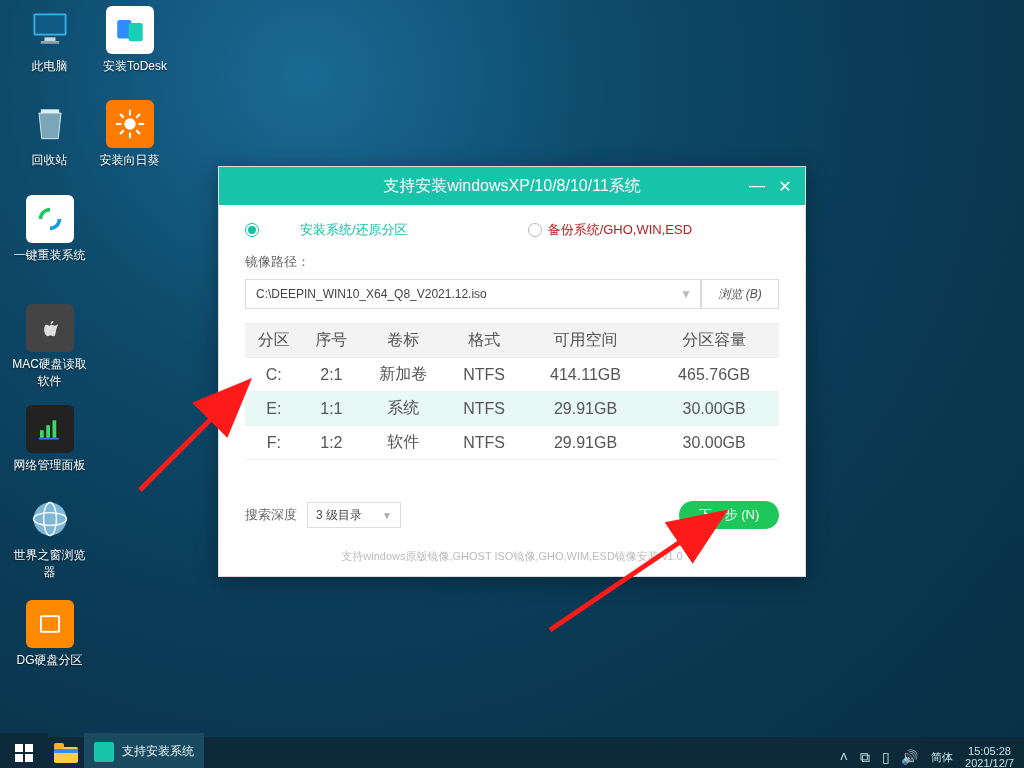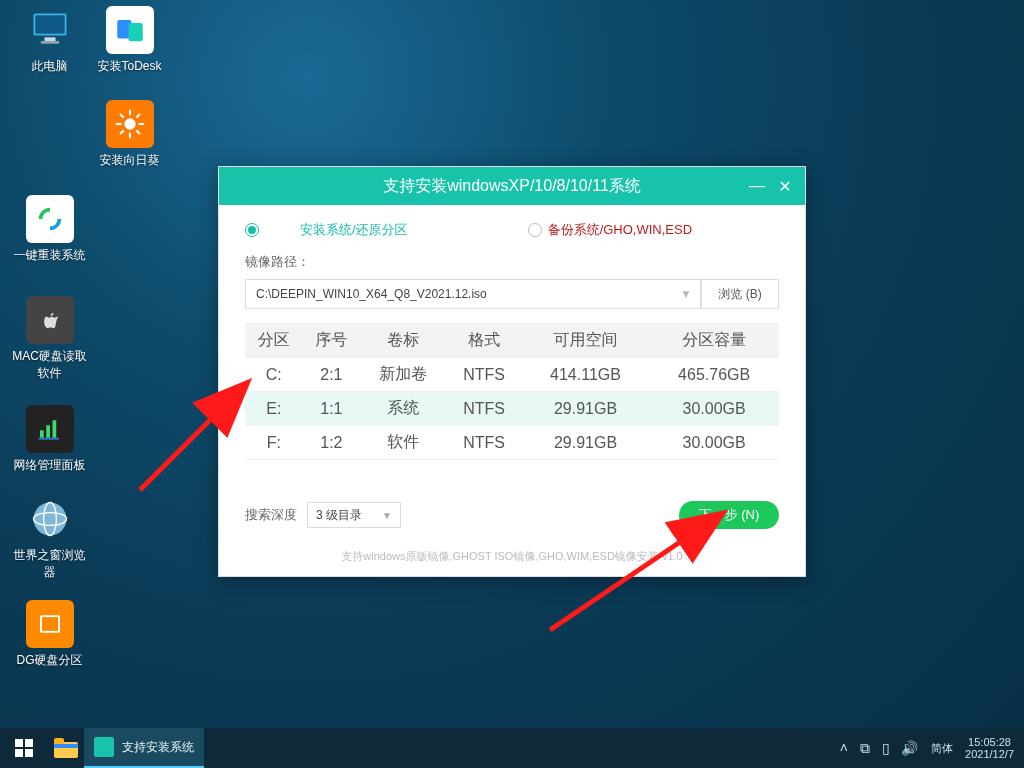--- a/index.html
+++ b/index.html
@@ -43,40 +43,40 @@
   .radio .dot { width:14px; height:14px; border:1px solid #bbb; border-radius:50%; display:inline-block; position:relative; }
   .radio.sel .dot { border-color:#16c0a7; }
   .radio.sel .dot::after { content:""; position:absolute; inset:2px; background:#16c0a7; border-radius:50%; }
   .radio.sel .lbl { color:#16c0a7;margin-left:35px; }
   .lbl { color:#b91c1c; }
 
   .pathlabel { margin-top:14px; color:#666; }
   .pathrow { margin-top:8px; display:flex; }
   .dropdown { flex:1; height:30px; border:1px solid #ddd; background:#fff; display:flex; align-items:center; padding:0 10px; position:relative; color:#444; font-size:12px; font-family:monospace,"Microsoft YaHei"; }
   .dropdown .caret { position:absolute; right:8px; top:50%; transform:translateY(-50%); color:#bbb; font-size:12px; }
-  .browse { width:78px; height:30px; border:1px solid #ddd; background:#fff; color:#555; font-size:12px; cursor:pointer; }
+  .browse { width:78px; height:30px; border:1px solid #ddd; background:#fff; color:#555; font-size:12px; cursor:pointer;font-style:italic; }
 
   table.partitions { width:100%; border-collapse:collapse; margin-top:14px; font-size:16px; color:#555; }
   table.partitions th { background:#f3f3f3; font-weight:normal; padding:6px 0; border-top:1px solid #eee; border-bottom:1px solid #eee; }
   table.partitions td { padding:6px 0; text-align:center; border-bottom:1px solid #f0f0f0; }
   tr.selrow td { background:#e8f8f5; }
 
   .bottom { position:absolute; left:26px; right:26px; bottom:48px; display:flex; align-items:center; gap:10px; }
   .depthlabel { color:#666; font-size:13px; }
   .depthsel { height:26px; border:1px solid #ddd; padding:0 8px; display:flex; align-items:center; gap:20px; font-size:12px; color:#444; }
   .depthsel .c { color:#aaa; font-size:10px; }
   .next { position:absolute; right:0; height:28px; width:100px; border:none; border-radius:14px; background:#1dc75a; color:#fff; font-size:13px; cursor:pointer; }
 
   .footer { position:absolute; left:0; right:0; bottom:12px; text-align:center; color:#bbb; font-size:11px; }
 
   
   .arrow { position:absolute; pointer-events:none; }
 
   
-  .taskbar { position:absolute; left:0; right:0; bottom:0; height:40px; background:#0e2a3a; display:flex; align-items:center; z-index:60; }
+  .taskbar { position:absolute; left:0; right:0; bottom:0; height:31px; background:#0e2a3a; display:flex; align-items:center; z-index:60; }
   .tb-start { width:48px; height:40px; display:flex; align-items:center; justify-content:center; background:#0e2a3a; }
   .tb-start svg { width:18px; height:18px; }
   .tb-item { height:40px; display:flex; align-items:center; justify-content:center; padding:0 6px; }
   .tb-active { background:#1a4a5f; border-bottom:2px solid #53c8ff; padding:0 10px; gap:8px; font-size:12px; color:#e8f4f8; }
   .tb-active .ai { width:20px; height:20px; background:#17c4aa; border-radius:2px; }
   .tray { position:absolute; right:0; top:0; height:40px; display:flex; align-items:center; gap:12px; padding:0 10px; color:#c8e0ea; font-size:11px; }
   .tray .clk { text-align:center; line-height:1.1; }
   .tray .glyph { font-size:14px; }
 </style>
 </head>
@@ -87,30 +87,39 @@
     <div class="ico mon">
       <svg viewBox="0 0 48 48">
           <rect x="6" y="6" width="36" height="24" rx="2" fill="#3ab0e8"></rect>
           <rect x="8" y="8" width="32" height="20" fill="#0e5a85"></rect>
           <rect x="18" y="32" width="12" height="4" fill="#cfd8dc"></rect>
           <rect x="14" y="36" width="20" height="3" fill="#90a4ae"></rect>
         </svg>
     </div>
     <div>此电脑</div>
   </div>
+  <div class="dicon" style="left:12px; top:100px;">
+    <div class="ico bin">
+      <svg viewBox="0 0 48 48" width="44" height="44">
+          <path d="M12 12 L36 12 L33 40 L15 40 Z" fill="#7aa6b8" stroke="#dfeff5" stroke-width="1"></path>
+          <rect x="14" y="8" width="20" height="4" fill="#dfeff5"></rect>
+        </svg>
+    </div>
+    <div>回收站</div>
+  </div>
   <div class="dicon" style="left:12px; top:195px;">
     <div class="ico reinstall">
       <svg viewBox="0 0 48 48" width="30" height="30">
           <path d="M24 6 C14 6 6 14 6 24 L12 24 C12 17 17 12 24 12 Z" fill="#1dc75a"></path>
           <path d="M24 42 C34 42 42 34 42 24 L36 24 C36 31 31 36 24 36 Z" fill="#17a0e0"></path>
         </svg>
     </div>
     <div>一键重装系统</div>
   </div>
-  <div class="dicon" style="left:12px; top:296px;">
+  <div class="dicon" style="left:12px; top:304px;">
     <div class="ico macico">
       <svg viewBox="0 0 48 48" width="28" height="28">
           <path d="M30 12c0 3-2 5-5 5-0-3 2-5 5-5zm-5 6c3 0 5 2 7 2s4-2 6-2c-6 12-3 20-8 20-2 0-3-1-5-1s-3 1-5 1c-5 0-9-14-3-20 2 0 4 2 6 2s3-2 2-2z" fill="#ddd"></path>
         </svg>
     </div>
     <div>MAC硬盘读取软件</div>
   </div>
   <div class="dicon" style="left:12px; top:405px;">
     <div class="ico netpanel">
       <svg viewBox="0 0 48 48" width="30" height="30">
@@ -135,21 +144,21 @@
   <div class="dicon" style="left:12px; top:600px;">
     <div class="ico dgico">
       <svg viewBox="0 0 48 48" width="30" height="30">
           <rect x="8" y="10" width="32" height="28" rx="3" fill="#fff"></rect>
           <rect x="11" y="13" width="26" height="22" fill="#ff8a00"></rect>
         </svg>
     </div>
     <div>DG硬盘分区</div>
   </div>
 
-  <div class="dicon" style="left:92px; top:6px;">
+  <div class="dicon" style="left:92px; top:6px;text-align:right;">
     <div class="ico todesk">
       <svg viewBox="0 0 48 48" width="34" height="34">
           <rect x="6" y="10" width="20" height="26" rx="3" fill="#2d8cff"></rect>
           <rect x="22" y="14" width="20" height="26" rx="3" fill="#17d0b5"></rect>
         </svg>
     </div>
     <div>安装ToDesk</div>
   </div>
   <div class="dicon" style="left:92px; top:100px;">
     <div class="ico sunlogin">

